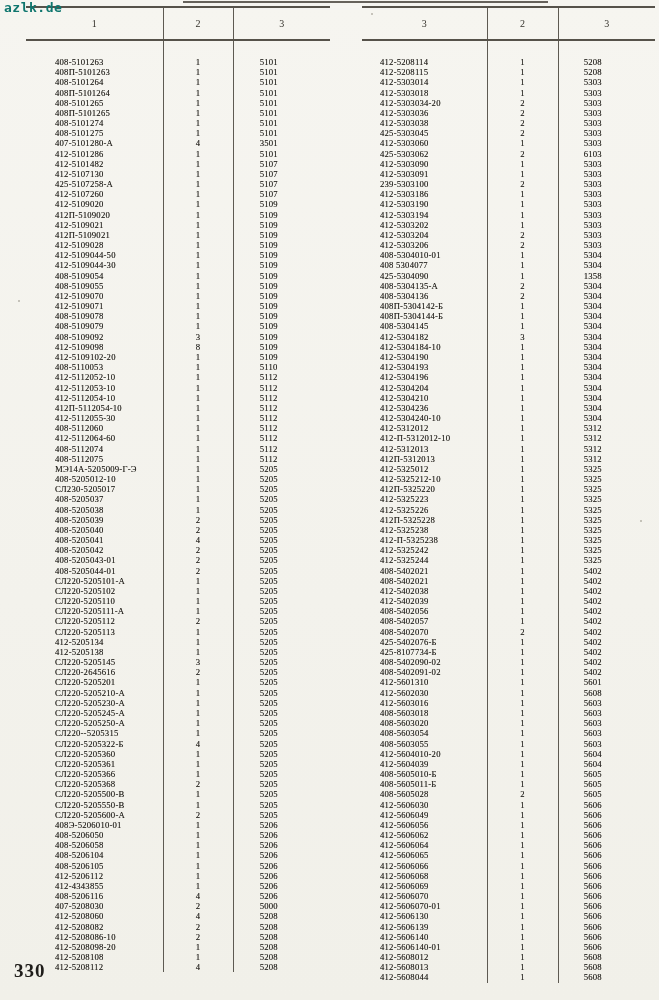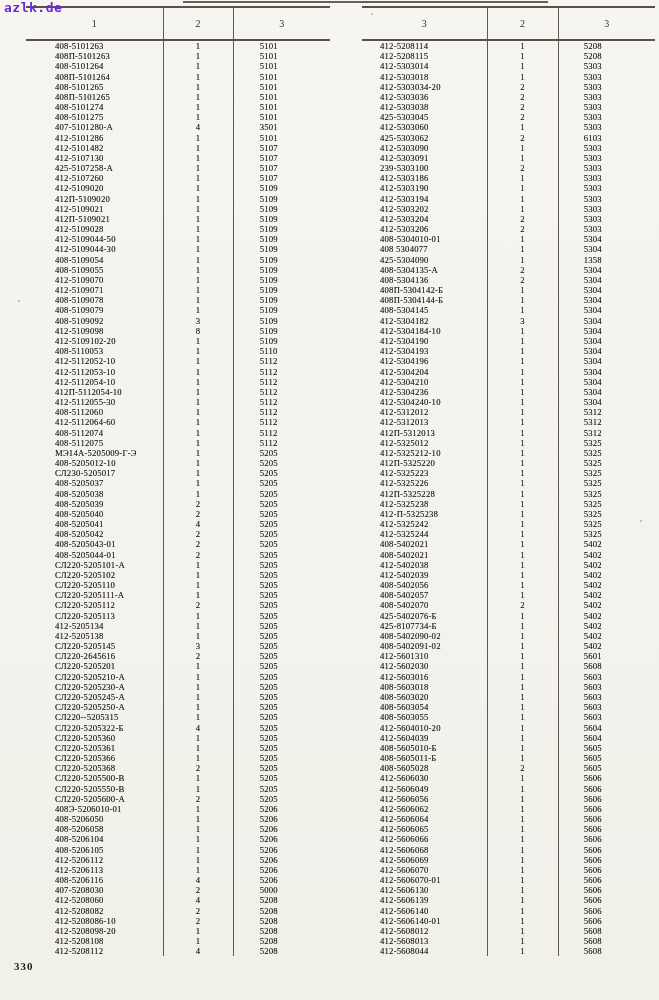--- a/index.html
+++ b/index.html
@@ -8,21 +8,21 @@
     position: relative;
     overflow: hidden;
     background: linear-gradient(180deg, #f6f5f0 0%, #f3f2ec 60%, #f1f0e9 100%);
     font-family: "Liberation Serif", serif;
     color: #262420;
   }
   .watermark {
     position: absolute; top: 0px; left: 4px;
     font-family: "DejaVu Sans Mono", monospace;
     font-size: 13px; font-weight: bold;
-    color: #6d28d9; letter-spacing: 0.5px;
+    color: #0f766e; letter-spacing: 0.5px;
     z-index: 3;
     text-align: right;
   }
   .artifact-line {
     position: absolute; left: 183px; top: 1px;
     width: 365px; height: 2px;
     background: #4c4841; opacity: 0.85;
   }
   table.parts {
     position: absolute; top: 6px;
@@ -49,31 +49,31 @@
   table.parts td + td { border-left: 1px solid #5e5a52; }
 
   table.parts tbody td {
     padding: 0;
     font-size: 8.7px;
     line-height: 10.17px;
     white-space: nowrap;
     letter-spacing: 0.2px;
     text-shadow: 0 0 0.4px rgba(40,36,30,0.55);
   }
-  table.parts tbody tr:first-child td { padding-top: 0; }
+  table.parts tbody tr:first-child td { padding-top: 16px; }
 
   .tbl-left  tbody td:nth-child(1) { padding-left: 29px; text-align: left; }
   .tbl-right tbody td:nth-child(1) { padding-left: 18px; text-align: left; }
   table.parts tbody td:nth-child(2) { text-align: center; }
   .tbl-left  tbody td:nth-child(3) { text-align: center; padding-right: 26px; }
   .tbl-right tbody td:nth-child(3) { text-align: center; padding-right: 28px; }
 
   .page-number {
     position: absolute; left: 14px; top: 960px;
-    font-size: 11px; font-weight: bold;
+    font-size: 19px; font-weight: bold;
     letter-spacing: 1px; color: #1f1d1a;
   }
   .speck { position: absolute; background: #8a857a; border-radius: 50%; opacity: 0.6; }
   .speck.s1 { left: 371px; top: 13px;  width: 2px; height: 2px; }
   .speck.s2 { left: 18px;  top: 300px; width: 2px; height: 2px; }
   .speck.s3 { left: 640px; top: 520px; width: 2px; height: 2px; }
 </style>
 </head>
 <body>
 
@@ -498,21 +498,21 @@
           <td>408-5206105</td>
           <td>1</td>
           <td>5206</td>
         </tr>
         <tr>
           <td>412-5206112</td>
           <td>1</td>
           <td>5206</td>
         </tr>
         <tr>
-          <td>412-5206113</td>
+          <td>412-4343855</td>
           <td>1</td>
           <td>5206</td>
         </tr>
         <tr>
           <td>408-5206116</td>
           <td>4</td>
           <td>5206</td>
         </tr>
         <tr>
           <td>407-5208030</td>
@@ -745,20 +745,25 @@
           <td>412-5304240-10</td>
           <td>1</td>
           <td>5304</td>
         </tr>
         <tr>
           <td>412-5312012</td>
           <td>1</td>
           <td>5312</td>
         </tr>
         <tr>
+          <td>412-П-5312012-10</td>
+          <td>1</td>
+          <td>5312</td>
+        </tr>
+        <tr>
           <td>412-5312013</td>
           <td>1</td>
           <td>5312</td>
         </tr>
         <tr>
           <td>412П-5312013</td>
           <td>1</td>
           <td>5312</td>
         </tr>
         <tr>

